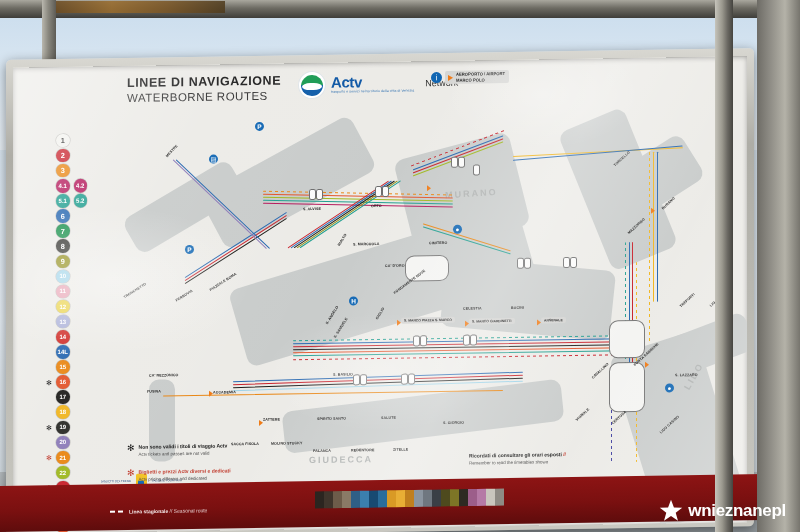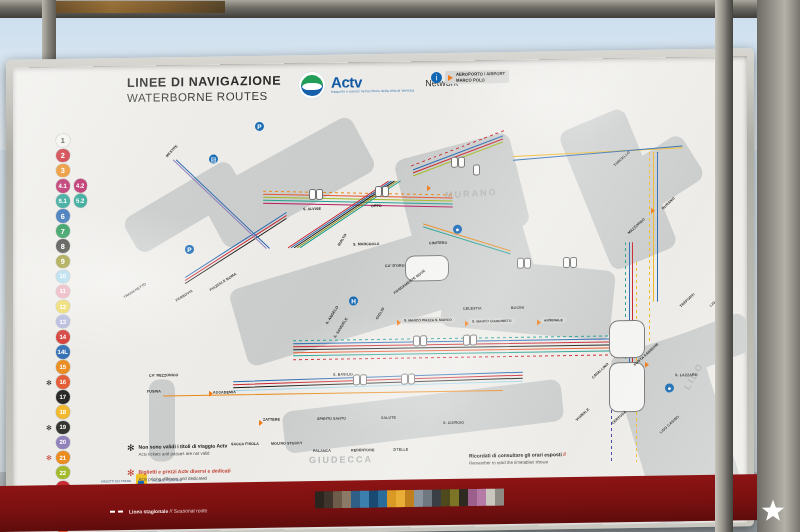--- a/index.html
+++ b/index.html
@@ -552,15 +552,16 @@
   <div class="post post-r"></div>
   <div class="post post-r2"></div>
 
   <div id="wm">
     <div class="wm-star">
       <svg viewBox="0 0 32 32" width="26" height="26" aria-hidden="true">
         <path d="M16 2 L19.6 11.6 L29.8 11.9 L21.8 18.2 L24.6 28 L16 22.2 L7.4 28 L10.2 18.2 L2.2 11.9 L12.4 11.6 Z" fill="#ffffff"></path>
         <path d="M4 16 A12 12 0 0 1 16 4 A12 12 0 0 0 16 28 A12 12 0 0 1 4 16 Z" fill="#ffffff"></path>
       </svg>
     </div>
+    <div class="wm-txt">wnieznanepl</div>
   </div>
 
 </div>
 
 </body></html>

